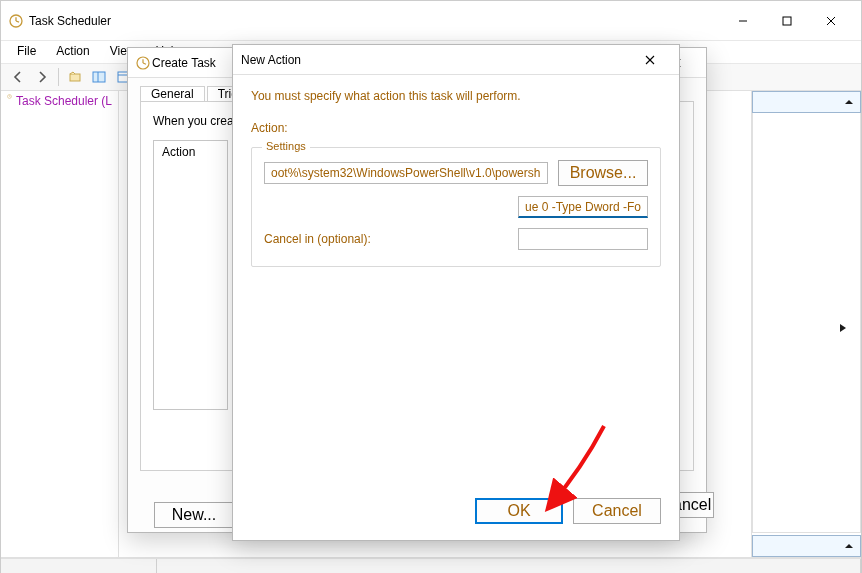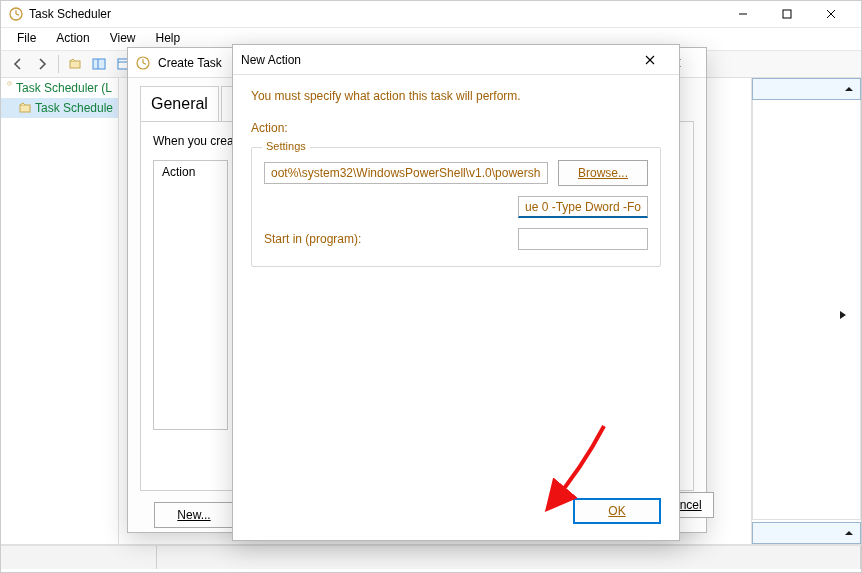--- a/index.html
+++ b/index.html
@@ -1,37 +1,37 @@
 <!DOCTYPE html>
 <html><head>
   <meta charset="utf-8">
   <style>
     * { box-sizing: border-box; margin: 0; padding: 0; font-family: "Segoe UI", Tahoma, sans-serif; }
     body { width: 862px; height: 573px; background: #f4f4f4; position: relative; overflow: hidden; }
 
     
     .main-window { position: absolute; left: 0; top: 0; width: 862px; height: 573px; background: #ffffff; border: 1px solid #cccccc; }
-    .titlebar { height: 27px; display: flex; align-items: center; padding: 0 8px; background: #ffffff; border-bottom: 1px solid #e8e8e8; }
+    .titlebar { height: 40px; display: flex; align-items: center; padding: 0 8px; background: #ffffff; border-bottom: 1px solid #e8e8e8; }
     .titlebar .title { font-size: 12px; color: #000; margin-left: 6px; }
     .titlebar .window-controls { margin-left: auto; display: flex; }
     .window-controls .ctrl { width: 44px; height: 28px; display: flex; align-items: center; justify-content: center; color: #000; }
     .window-controls .ctrl svg { width: 10px; height: 10px; }
 
     .menubar { height: 22px; display: flex; align-items: stretch; padding: 0 6px; background: #ffffff; }
     .menubar .menu { font-size: 12px; padding: 3px 10px; color: #000; }
 
     .toolbar { height: 28px; display: flex; align-items: center; padding: 0 6px; background: #f8f8f8; border-top: 1px solid #e8e8e8; border-bottom: 1px solid #e0e0e0; gap: 2px; }
     .toolbar .tool { width: 22px; height: 22px; display: flex; align-items: center; justify-content: center; border: 1px solid transparent; }
     .toolbar .tool svg { width: 14px; height: 14px; }
     .toolbar .sep { width: 1px; height: 18px; background: #d0d0d0; margin: 0 3px; }
 
     
     .splitter { height: calc(100% - 30px - 22px - 28px - 24px); display: flex; border-bottom: 1px solid #e0e0e0; }
     .tree-pane { width: 118px; border-right: 1px solid #e0e0e0; background: #fff; font-size: 12px; overflow: hidden; }
-    .tree-pane .tree-item { padding: 3px 6px; white-space: nowrap; display: flex; align-items: center; gap: 4px; color: #15803d; }
+    .tree-pane .tree-item { padding: 3px 6px; white-space: nowrap; display: flex; align-items: center; gap: 4px; color: #a21caf; }
     .tree-pane .tree-item.sel { background: #d6e9f8; }
     .tree-pane .tri { width: 9px; height: 9px; }
 
     .content-pane { flex: 1; background: #ffffff; position: relative; }
     
     .right-pane { width: 110px; border-left: 1px solid #e0e0e0; background: #fff; display: flex; flex-direction: column; }
     .right-header { height: 22px; background: #f0f8ff; border: 1px solid #9cb6d1; display:flex; align-items:center; justify-content:flex-end; padding: 0 6px; }
     .right-header .chev { width:10px; height:10px; }
     .right-body { flex:1; background: #fff; border:1px solid #e0e0e0; border-top:none; display:flex; align-items:center; justify-content:center; position: relative; }
     .right-body .arrpanel { position:absolute; right:12px; top:50%; width:10px; height:10px; }
@@ -41,27 +41,27 @@
 
     
     .dialog { position: absolute; background: #fdfdfd; border: 1px solid #b8b8b8; box-shadow: 0 8px 24px rgba(0,0,0,.18); }
     .dialog .dlg-titlebar { height: 30px; display:flex; align-items:center; padding: 0 8px; background: #ffffff; border-bottom: 1px solid #e0e0e0; }
     .dialog .dlg-titlebar .t { font-size: 12px; color:#000; }
     .dialog .dlg-close { margin-left:auto; width: 42px; height: 28px; display:flex; align-items:center; justify-content:center; }
     .dialog .dlg-close.dim { opacity: .4; }
 
     .create-task { left: 127px; top: 47px; width: 580px; height: 486px; }
     .ct-tabs { display:flex; padding: 8px 12px 0 12px; gap: 2px; }
-    .ct-tabs .tab { font-size: 16px; padding: 8px 10px; background:#fff; border:1px solid #d0d0d0; border-bottom:none; }
+    .ct-tabs .tab { font-size: 12px; padding: 0 10px; background:#fff; border:1px solid #d0d0d0; border-bottom:none; }
     .ct-body { margin: 0 12px 12px 12px; border:1px solid #d0d0d0; height: 370px; padding: 12px; font-size:12px; background:#fff; }
     .ct-body .desc { margin-bottom: 12px; }
     .actions-box { margin-top: 10px; width: 75px; height: 270px; border:1px solid #c6c6c6; background:#fff; position:relative; }
     .actions-box .hdr { padding: 4px 8px; font-size:12px; }
     .ct-buttons { position:absolute; left: 26px; bottom: 4px; }
-    .btn { height: 26px; padding: 0 18px; font-size:12px; background:#fdfdfd; border:1px solid #a8a8a8; display:inline-flex; align-items:center; justify-content:center;text-decoration:underline; }
+    .btn { height: 26px; padding: 0 18px; font-size:16px; background:#fdfdfd; border:1px solid #a8a8a8; display:inline-flex; align-items:center; justify-content:center; }
     .btn.primary { border:1px solid #0078d4; box-shadow: inset 0 0 0 1px #0078d4; }
     .btn.ok { width: 88px; }
 
     
     .new-action { left: 232px; top: 44px; width: 448px; height: 497px; background:#ffffff; }
     .na-body { padding: 14px 18px; font-size:12px; color:#a16207; display:flex; flex-direction:column; height: calc(100% - 30px); }
     .na-row { display:flex; align-items:center; gap: 12px; margin-bottom: 12px; }
     .na-select { flex:1; height: 24px; border:1px solid #b8b8b8; background:#fff; display:flex; align-items:center; padding: 0 8px; justify-content:space-between; }
     .na-select .chev { width:10px; height:10px; }
     .na-fieldset { border:1px solid #d9d9d9; border-radius:2px; padding: 12px 12px 6px 12px; position:relative; }
@@ -156,34 +156,20 @@
       <div class="tree-item">
         <span class="clock-icon">
             <svg viewBox="0 0 14 14">
               <circle cx="7" cy="7" r="5.5" fill="none" stroke="#c79a3a" stroke-width="1.1"></circle>
               <line x1="7" y1="7" x2="7" y2="3.6" stroke="#c79a3a" stroke-width="1.1"></line>
               <line x1="7" y1="7" x2="9.6" y2="8" stroke="#c79a3a" stroke-width="1.1"></line>
             </svg>
           </span>
         <span>Task Scheduler (L</span>
       </div>
-      <div class="tree-item sel" style="padding-left:14px">
-        <span class="tri">
-            <svg viewBox="0 0 9 9">
-              <path d="M2 1 L7 4.5 L2 8 Z" fill="none" stroke="#666"></path>
-            </svg>
-          </span>
-        <span>
-            <svg width="12" height="12" viewBox="0 0 12 12">
-              <rect x="1" y="3" width="10" height="7" fill="#f7e7b3" stroke="#c8a950"></rect>
-              <path d="M1 3 L4 1 L6 3" fill="#f7e7b3" stroke="#c8a950"></path>
-            </svg>
-          </span>
-        <span>Task Schedule</span>
-      </div>
     </div>
     <div class="content-pane"></div>
     <div class="right-pane">
       <div class="right-header">
         <span class="chev">
             <svg viewBox="0 0 10 10">
               <path d="M1 7 L5 3 L9 7" fill="#1c1c1c"></path>
             </svg>
           </span>
       </div>
@@ -212,21 +198,21 @@
 
 <div class="dialog create-task">
   <div class="dlg-titlebar">
     <span class="clock-icon">
         <svg viewBox="0 0 14 14">
           <circle cx="7" cy="7" r="6" fill="none" stroke="#c79a3a" stroke-width="1.2"></circle>
           <line x1="7" y1="7" x2="7" y2="3.2" stroke="#c79a3a" stroke-width="1.2"></line>
           <line x1="7" y1="7" x2="10" y2="8.2" stroke="#c79a3a" stroke-width="1.2"></line>
         </svg>
       </span>
-    <span class="t" style="margin-left:8px">Create Task</span>
+    <span class="t" style="margin-left:2px">Create Task</span>
     <div class="dlg-close dim">
         <svg width="10" height="10" viewBox="0 0 10 10">
           <line x1="1" y1="1" x2="9" y2="9" stroke="#000"></line>
           <line x1="9" y1="1" x2="1" y2="9" stroke="#000"></line>
         </svg>
       </div>
   </div>
   <div class="ct-tabs">
     <div class="tab">General</div>
     <div class="tab">Triggers</div>
@@ -270,29 +256,30 @@
         <div class="btn" style="width:90px">Browse...</div>
       </div>
 
       <div class="na-field-row">
         <div class="na-input small bluebottom">
           <span style="width:100%; text-align:right; overflow:hidden">ue 0 -Type Dword -Force</span>
         </div>
       </div>
 
       <div class="na-field-row">
-        <span class="na-label">Start in (program):</span>
+        <span class="na-label">Cancel in (optional):</span>
         <div class="na-input small">
           <span></span>
         </div>
       </div>
     </div>
 
     <div class="na-btns">
       <div class="btn primary ok">OK</div>
+      <div class="btn ok">Cancel</div>
     </div>
   </div>
 </div>
 
 <div class="arrow-anno">
   <svg viewBox="0 0 90 100">
     <defs>
       <marker id="ah" markerWidth="8" markerHeight="8" refX="6" refY="4" orient="auto">
         <path d="M0 0 L8 4 L0 8 Z" fill="#e11"></path>
       </marker>

